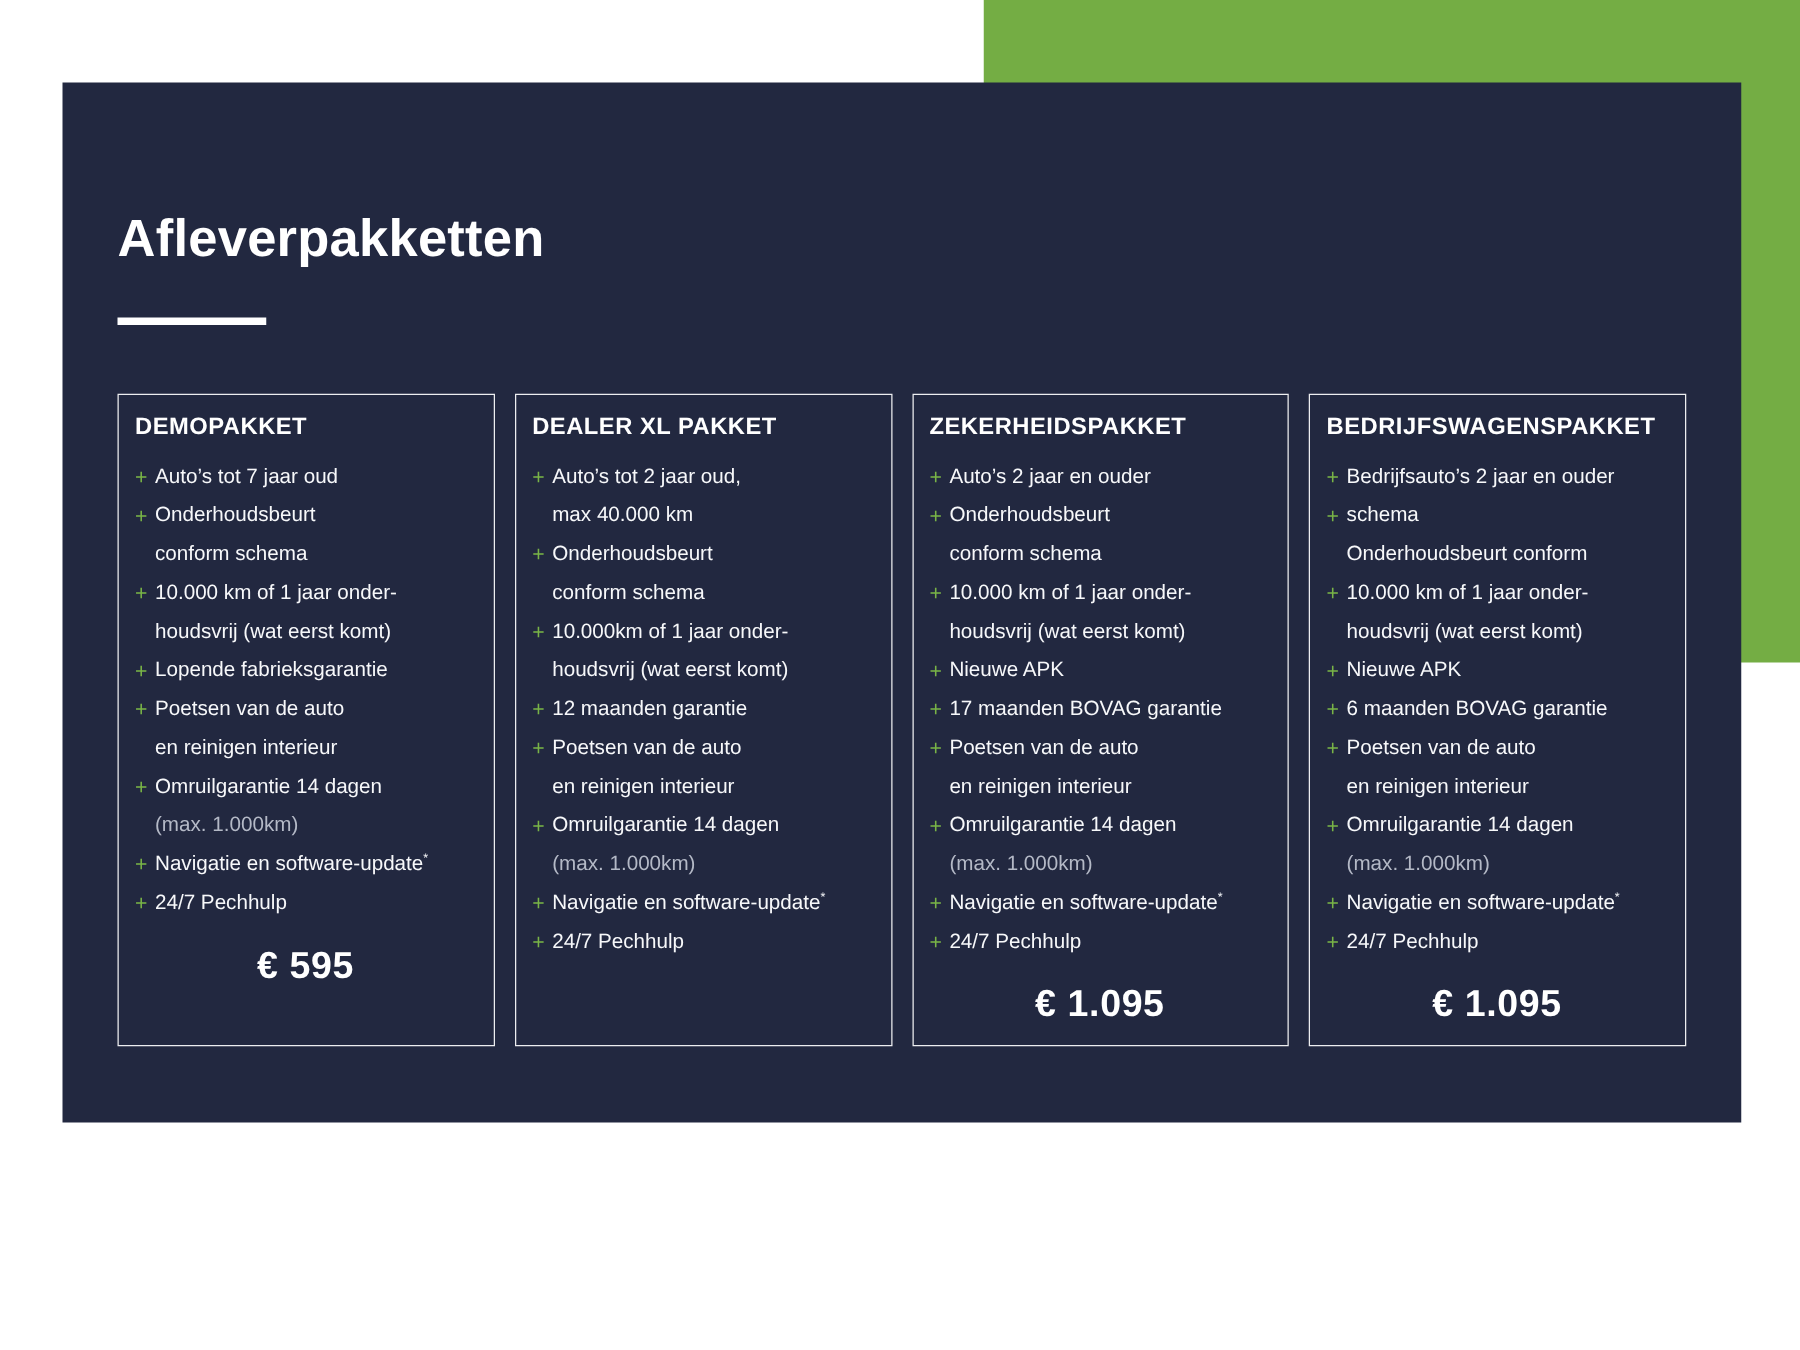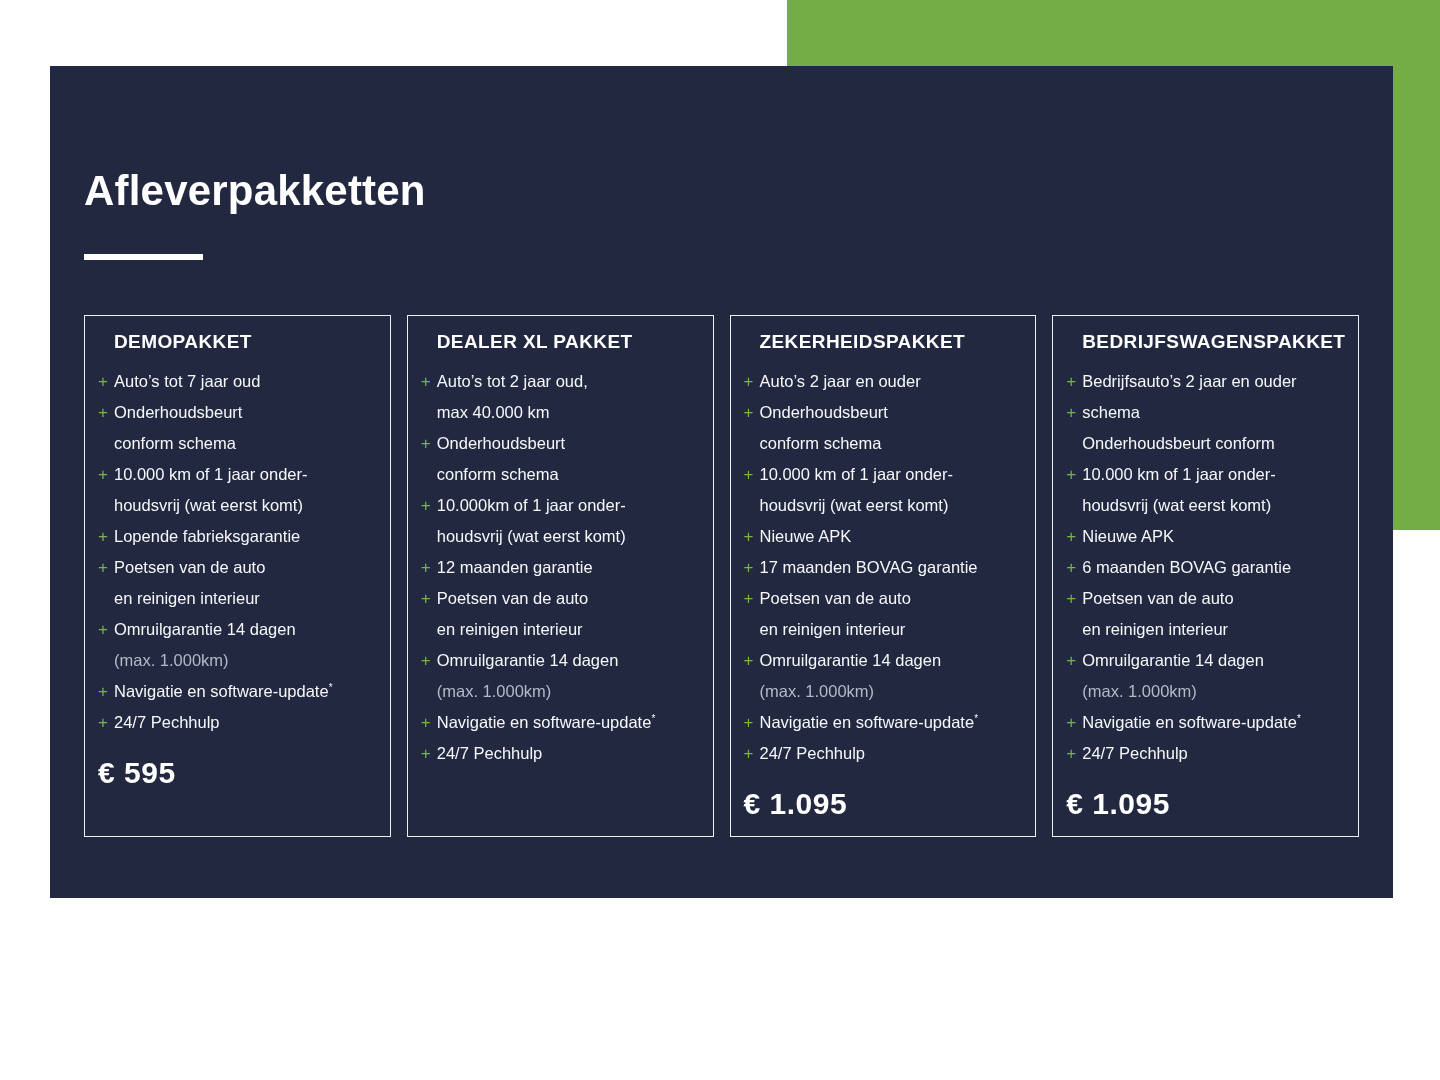--- a/index.html
+++ b/index.html
@@ -16,49 +16,48 @@
     font-family: "Liberation Sans", "DejaVu Sans", sans-serif;
     position: relative; overflow: hidden;
   }
   .page { position: relative; width: 1440px; height: 1080px; background: #ffffff; }
   .green-block {
     position: absolute; left: 787px; top: 0; width: 653px; height: 530px;
     background: var(--green);
   }
   .panel {
     position: absolute; left: 50px; top: 66px; width: 1343px; height: 832px;
-    background: var(--navy); color: #ffffff; padding: 0 34px;
+    background: var(--navy); color: #ffffff; padding: 0 44px;
   }
   .title {
     margin-top: 102px; font-size: 42px; font-weight: bold; color: #ffffff;
     letter-spacing: 0.2px; line-height: 1.1;
   }
   .title-underline { width: 119px; height: 6px; background: #ffffff; margin-top: 40px; }
   .cards { display: flex; gap: 16px; margin-top: 55px; }
   .card {
     flex: 1 1 0; height: 522px; border: 1.5px solid rgba(255,255,255,0.92);
     padding: 15px 13px 0 13px; overflow: hidden;
   }
   .card h2 {
     font-size: 19px; font-weight: bold; letter-spacing: 0.4px; color: #ffffff;
     line-height: 22px;
-    margin-left: 16px;
   }
   .features { list-style: none; margin-top: 13px; }
   .features li { display: flex; align-items: flex-start; }
   .plus {
     flex: 0 0 16px; color: var(--plus); font-size: 17px; line-height: 31px;
     font-weight: 400;
   }
   .ft { flex: 1 1 auto; }
   .line { display: block; font-size: 16.5px; line-height: 31px; color: #f7f8fa; }
   .line.dim { color: var(--dim); }
   .line sup { font-size: 10px; vertical-align: super; line-height: 0; }
   .price {
-    margin-top: 18px; text-align: left; font-size: 30px; font-weight: bold;
+    margin-top: 18px; text-align: center; font-size: 30px; font-weight: bold;
     letter-spacing: 0.5px; color: #ffffff; padding-right: 1px;
   }
   .footnote {
     position: absolute; left: 88px; top: 924px; font-size: 13px;
     color: var(--footnote); letter-spacing: 0.1px;
   }
   .footnote sup { font-size: 9px; vertical-align: super; line-height: 0; }
 </style>
 </head>
 <body>

